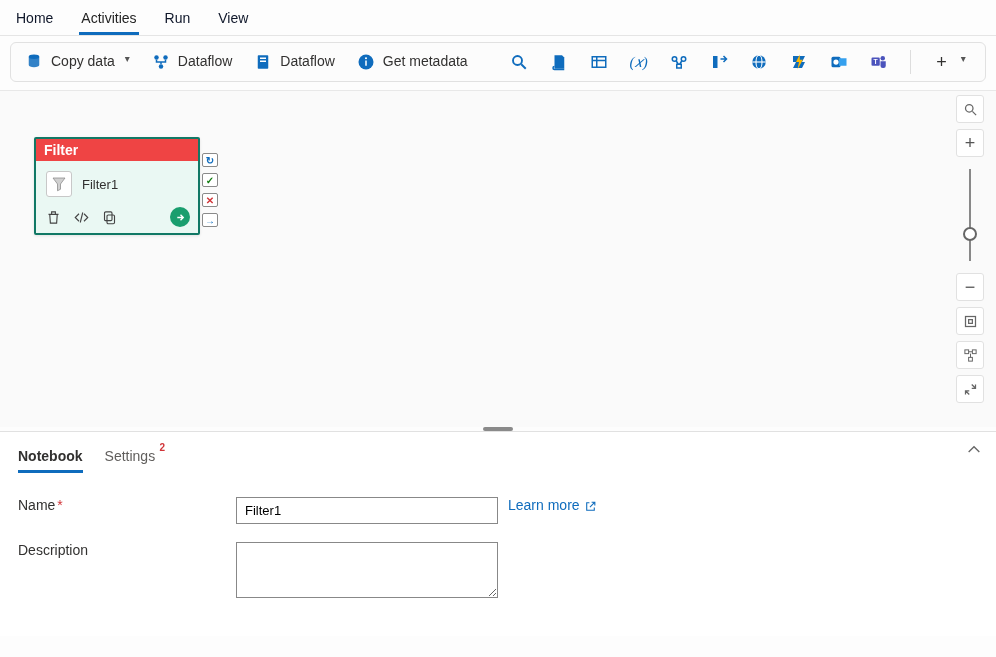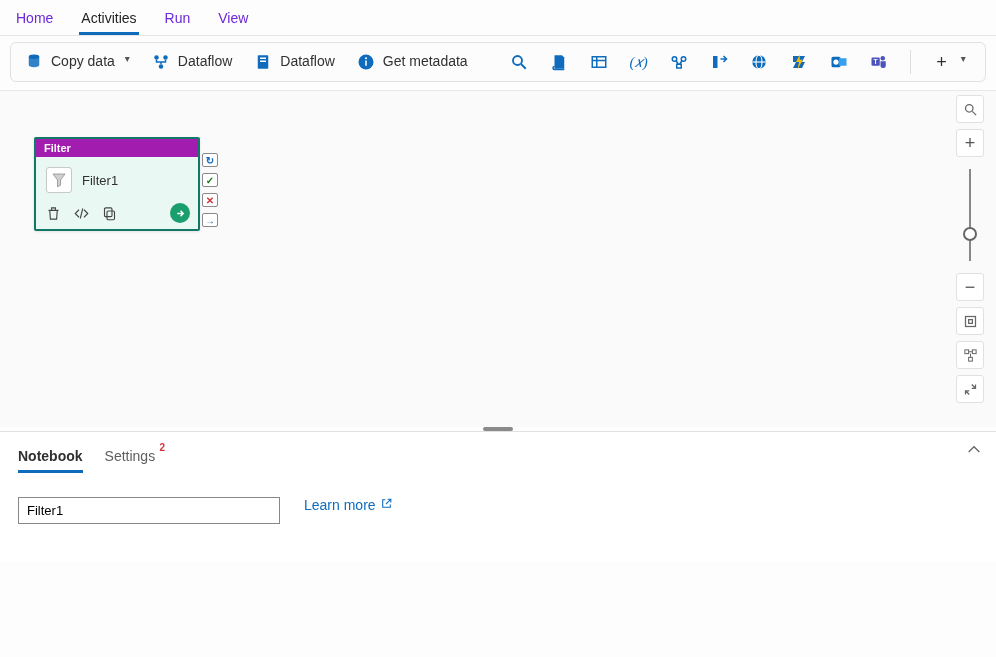--- a/index.html
+++ b/index.html
@@ -1,27 +1,27 @@
 <!DOCTYPE html>
 <html><head>
 <meta charset="utf-8">
 <style>
   * { box-sizing: border-box; font-family: "Segoe UI", Arial, sans-serif; }
   body { margin:0; padding:0; background:#fdfdfd; width:996px; height:657px; overflow:hidden; color:#323130;}
   .top-tabs { display:flex; gap:24px; padding:6px 14px 0px 14px; border-bottom:1px solid #e5e5e5; font-size:14px; user-select:none;}
-  .top-tabs .tab { padding:4px 2px 6px 2px; cursor:pointer; color:#6d28d9;}
+  .top-tabs .tab { padding:4px 2px 6px 2px; cursor:pointer; color:#0f172a;}
   .top-tabs .tab.active { font-weight:400; border-bottom:3px solid #0f6cbd; color:#242424;}
   .toolbar-wrap { background:#fcfcfc; border:1px solid #e1e1e1; border-radius:6px; margin:6px 10px 8px 10px; padding:6px 10px; display:flex; align-items:center; gap:14px; }
   .tool-btn { display:flex; align-items:flex-start; gap:8px; font-size:14px; cursor:pointer; padding:4px 4px; color:#323130;}
   .tool-icon { width:18px; height:18px; display:flex; align-items:center; justify-content:center;}
   .tool-icon svg { width:18px; height:18px;}
   .tool-sep { width:1px; height:24px; background:#ddd; margin:0 4px;}
   .canvas-area { position:relative; height:337px; margin:0 0 0 0; background:#fafafa; border-top:1px solid #e8e8e8; }
   .activity { position:absolute; left:34px; top:46px; width:166px; border:2px solid #117865; background:#d9f2ec; border-radius:2px; box-shadow:0 1px 3px rgba(0,0,0,0.1);}
-  .activity-header { background:#a21caf; color:#fff; font-size:11px; font-weight:600; padding:3px 8px;}
+  .activity-header { background:#ef4444; color:#fff; font-size:14px; font-weight:600; padding:3px 8px;}
   .activity-body { background:#eaf8f3; padding:10px 10px 6px 10px; display:flex; align-items:center; gap:10px;}
   .funnel-box { width:26px; height:26px; background:#fff; border:1px solid #c8c8c8; border-radius:3px; display:flex; align-items:center; justify-content:center;}
   .activity-name { font-size:13px;}
   .activity-footer { background:#eaf8f3; padding:4px 8px 6px 8px; display:flex; align-items:center; gap:10px;}
   .act-mini { width:18px; height:18px; display:flex; align-items:center; justify-content:center; cursor:pointer; color:#444;}
   .act-run { margin-left:auto; width:20px; height:20px; border-radius:50%; background:#1a9e6e; display:flex; align-items:center; justify-content:center; cursor:pointer;}
   .act-ports { position:absolute; right:-20px; top:14px; display:flex; flex-direction:column; gap:6px; }
   .port { width:16px; height:14px; background:#fff; border:1px solid #8a8a8a; border-radius:2px; display:flex; align-items:center; justify-content:center; font-size:10px; font-weight:bold; cursor:pointer;}
   .zoom-panel { position:absolute; right:12px; top:4px; display:flex; flex-direction:column; align-items:center; gap:6px;}
   .zbtn { width:28px; height:28px; background:#fff; border:1px solid #e1e1e1; border-radius:3px; display:flex; align-items:center; justify-content:center; cursor:pointer; color:#555;}
@@ -34,21 +34,21 @@
   .prop-tabs { display:flex; gap:22px; padding-top:12px; font-size:14px;}
   .prop-tabs .ptab { padding:4px 0 6px 0; cursor:pointer; color:#605e5c; position:relative;}
   .prop-tabs .ptab.active { font-weight:600; color:#323130; border-bottom:3px solid #0f6cbd;}
   .badge { position:absolute; top:-2px; right:-10px; font-size:10px; color:#d13438; font-weight:600;}
   .prop-body { padding-top:24px;}
   .form-row { display:flex; align-items:flex-start; margin-bottom:18px;}
   .form-label { width:218px; font-size:14px; color:#323130;}
   .req { color:#d13438; margin-left:2px;}
   .txt-input { width:262px; padding:5px 8px; font-size:13px; border:1px solid #888; background:#fff;}
   .txt-area { width:262px; height:56px; padding:5px 8px; font-size:13px; border:1px solid #888; resize:both; background:#fff;}
-  .learn { margin-left:24px; color:#0f6cbd; font-size:14px; cursor:pointer; display:inline-flex; align-items:flex-start; gap:4px;}
+  .learn { margin-left:10px; color:#0f6cbd; font-size:14px; cursor:pointer; display:inline-flex; align-items:flex-end; gap:4px;}
   .chev { font-size:10px; margin-left:2px; color:#555;}
 </style>
 </head>
 <body>
 
 <div class="top-tabs">
   <div class="tab">Home</div>
   <div class="tab active">Activities</div>
   <div class="tab">Run</div>
   <div class="tab">View</div>
@@ -282,22 +282,29 @@
   <div class="prop-tabs">
     <div class="ptab active">Notebook</div>
     <div class="ptab">
       <span>Settings</span>
       <span class="badge">2</span>
     </div>
   </div>
 
   <div class="prop-body">
     <div class="form-row">
+      <div class="form-label">
+        <span>Name</span><span class="req">*</span>
+      </div>
       <input class="txt-input" value="Filter1" style="">
       <a class="learn">
         <span>Learn more</span>
         <svg width="13" height="13" viewBox="0 0 24 24">
             <path d="M14 4h6v6M20 4l-9 9M19 14v5H5V5h5" fill="none" stroke="#0f6cbd" stroke-width="2"></path>
           </svg>
       </a>
     </div>
+    <div class="form-row">
+      <div class="form-label">Description</div>
+      <textarea class="txt-area" style=""></textarea>
+    </div>
   </div>
 </div>
 
 </body></html>

